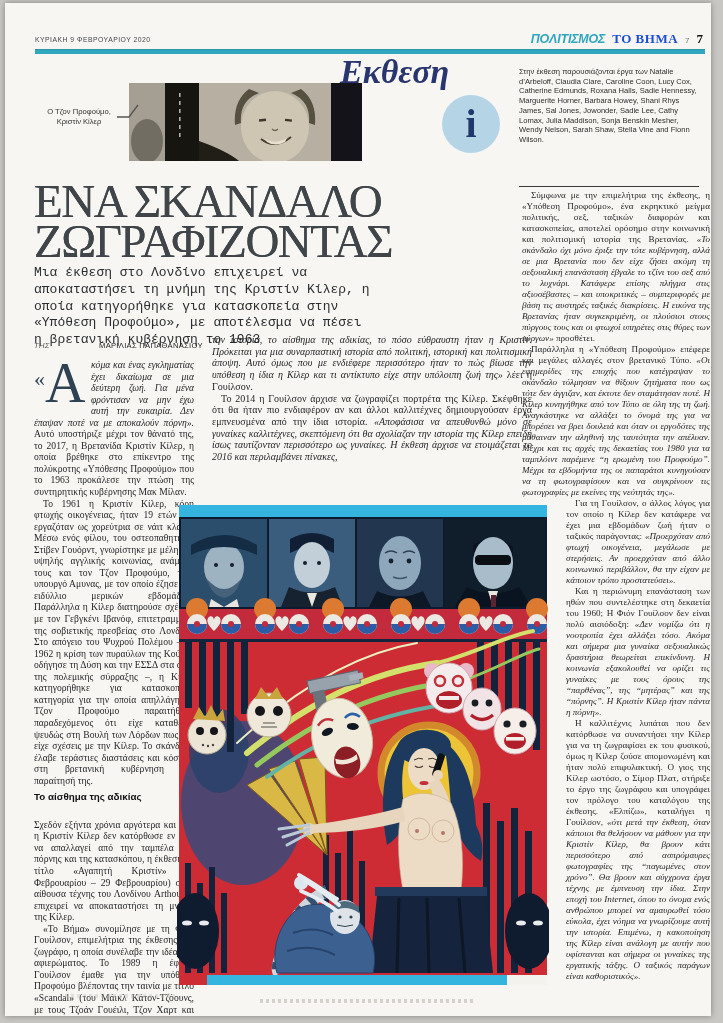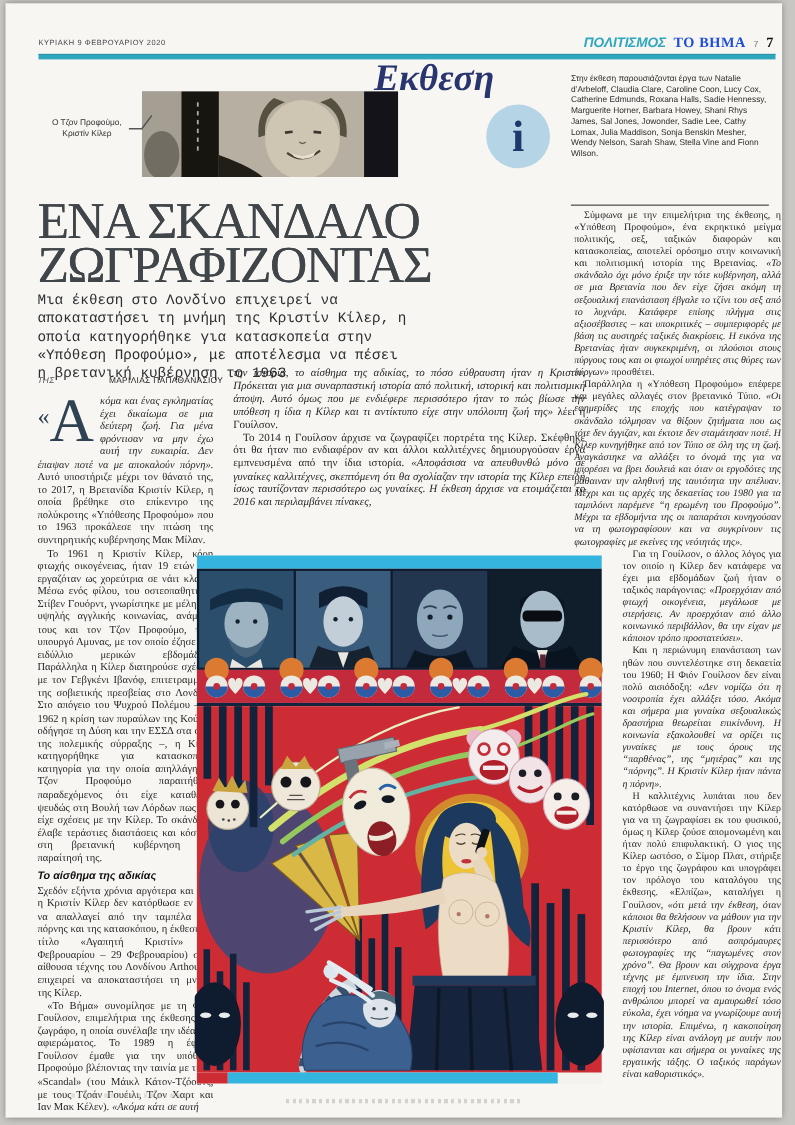--- a/index.html
+++ b/index.html
@@ -44,21 +44,21 @@
   .col p.ni{text-indent:0;}
   .col1{left:29px;top:356px;width:160px;height:656px;font-size:9.6px;line-height:11.55px;}
   .mid{left:207px;top:331px;width:320px;height:172px;font-size:10px;line-height:11.7px;}
   .right{left:517px;top:187px;width:188px;height:824px;font-size:9.1px;line-height:11px;z-index:1;}
   .intrude{float:left;width:44px;height:545px;}
   .it{font-style:italic;}
   .dc{float:left;width:54px;height:46px;margin:2px 3px 0 0;color:#2f4254;}
   .dcq{font-size:22px;vertical-align:16px;}
   .dca{font-size:56px;line-height:44px;font-family:"Liberation Serif",serif;}
   .crosshead{font-family:"Liberation Sans",sans-serif;font-weight:bold;font-size:9.8px;color:#111;
-    margin:5px 0 2px !important;text-indent:0 !important;font-style:italic;}
+    margin:5px 0 16px !important;text-indent:0 !important;}
   
   .artwork{left:172px;top:500px;width:372px;height:508px;z-index:2;}
   .smudge{height:4px;background:repeating-linear-gradient(90deg,#b9b6af 0 3px,transparent 3px 6px);
     opacity:.55;filter:blur(.4px);}
   .blurcap{left:255px;top:996px;width:215px;}
   .bleed{left:60px;top:991px;width:110px;opacity:.35;}
 </style>
 </head>
 <body>
 

